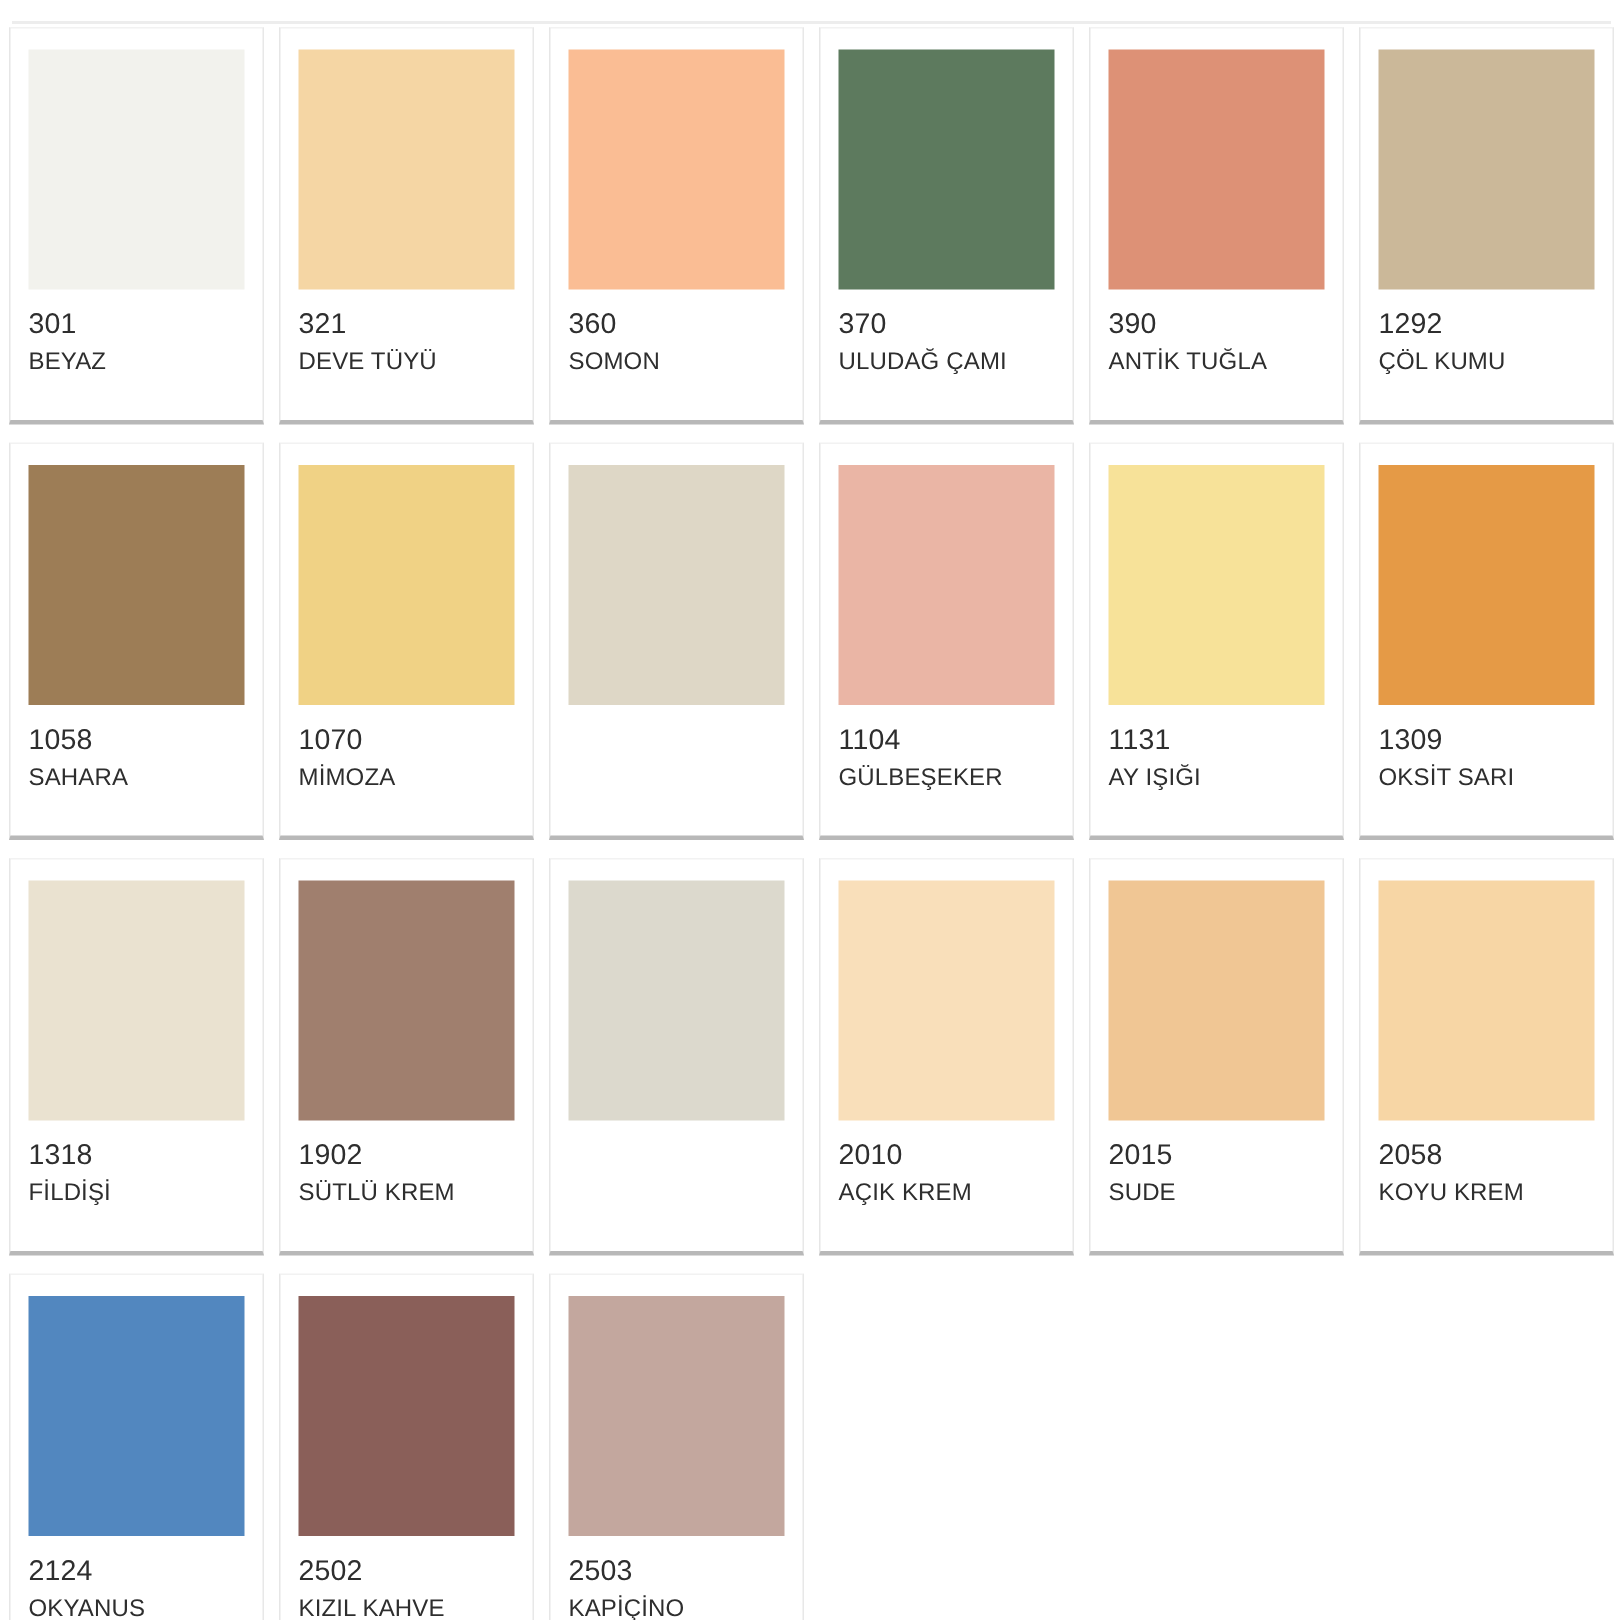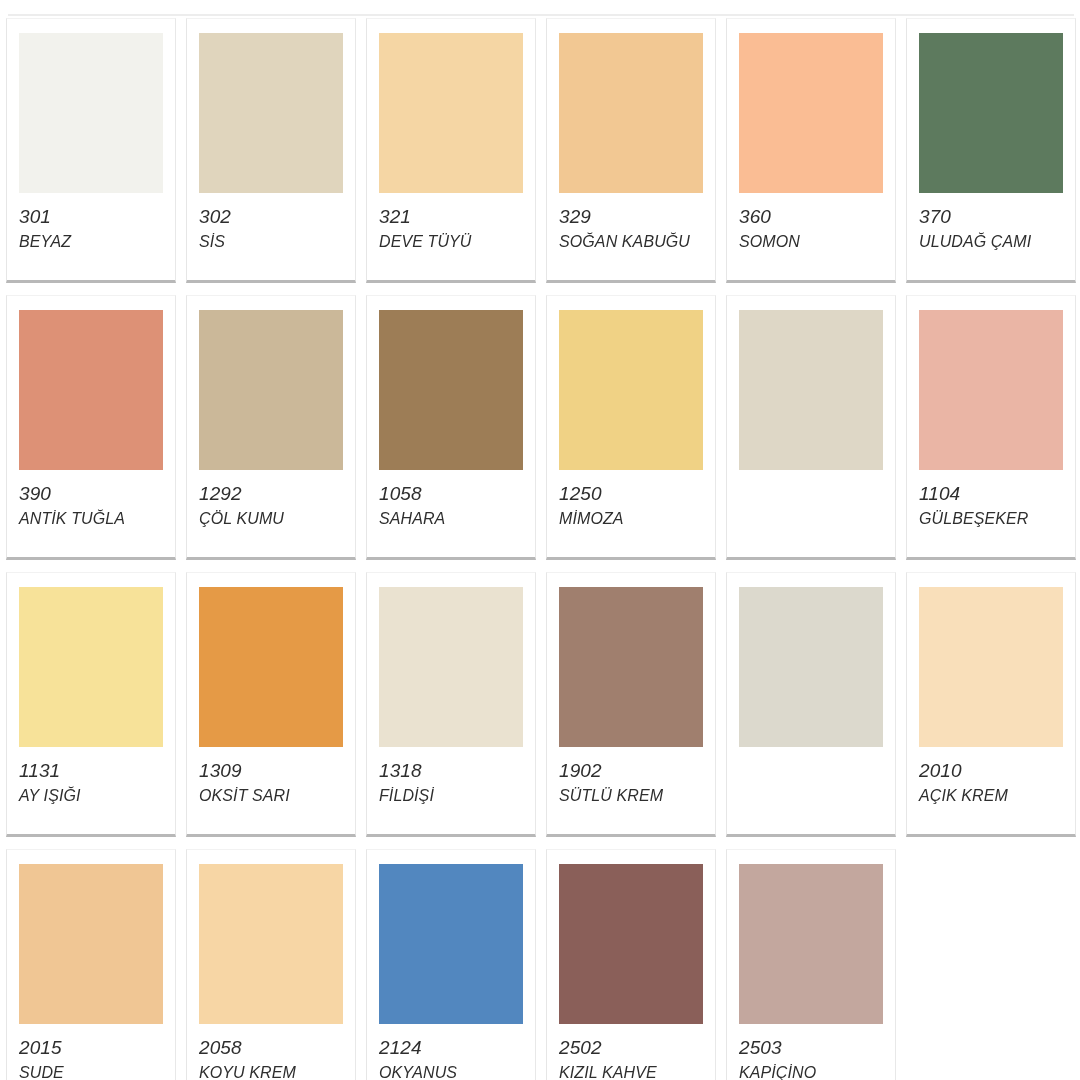--- a/index.html
+++ b/index.html
@@ -13,21 +13,20 @@
     font-family: "Liberation Sans", sans-serif;
     overflow: hidden;
   }
 
   .page {
     width: 1080px;
     height: 1080px;
     box-sizing: border-box;
     position: relative;
     background: #ffffff;
-    font-style: italic;
   }
 
   .top-rule {
     position: absolute;
     top: 14px;
     left: 8px;
     right: 6px;
     height: 2px;
     background: #ededed;
   }
@@ -93,41 +92,27 @@
 
   <div class="grid">
       <div class="card">
         <div class="swatch" style="background: rgb(242, 242, 237);"></div>
         <div class="meta">
           <div class="code">301</div>
           <div class="name">BEYAZ</div>
         </div>
       </div>
       <div class="card">
-        <div class="swatch" style="background: rgb(224, 213, 189);"></div>
-        <div class="meta">
-          <div class="code">302</div>
-          <div class="name">SİS</div>
-        </div>
-      </div>
-      <div class="card">
         <div class="swatch" style="background: rgb(245, 214, 164);"></div>
         <div class="meta">
           <div class="code">321</div>
           <div class="name">DEVE TÜYÜ</div>
         </div>
       </div>
       <div class="card">
-        <div class="swatch" style="background: rgb(242, 200, 147);"></div>
-        <div class="meta">
-          <div class="code">329</div>
-          <div class="name">SOĞAN KABUĞU</div>
-        </div>
-      </div>
-      <div class="card">
         <div class="swatch" style="background: rgb(250, 189, 148);"></div>
         <div class="meta">
           <div class="code">360</div>
           <div class="name">SOMON</div>
         </div>
       </div>
       <div class="card">
         <div class="swatch" style="background: rgb(93, 122, 94);"></div>
         <div class="meta">
           <div class="code">370</div>
@@ -151,21 +136,21 @@
       <div class="card">
         <div class="swatch" style="background: rgb(157, 125, 86);"></div>
         <div class="meta">
           <div class="code">1058</div>
           <div class="name">SAHARA</div>
         </div>
       </div>
       <div class="card">
         <div class="swatch" style="background: rgb(240, 210, 133);"></div>
         <div class="meta">
-          <div class="code">1250</div>
+          <div class="code">1070</div>
           <div class="name">MİMOZA</div>
         </div>
       </div>
       <div class="card">
         <div class="swatch" style="background: rgb(222, 215, 198);"></div>
       </div>
       <div class="card">
         <div class="swatch" style="background: rgb(234, 181, 165);"></div>
         <div class="meta">
           <div class="code">1104</div>

